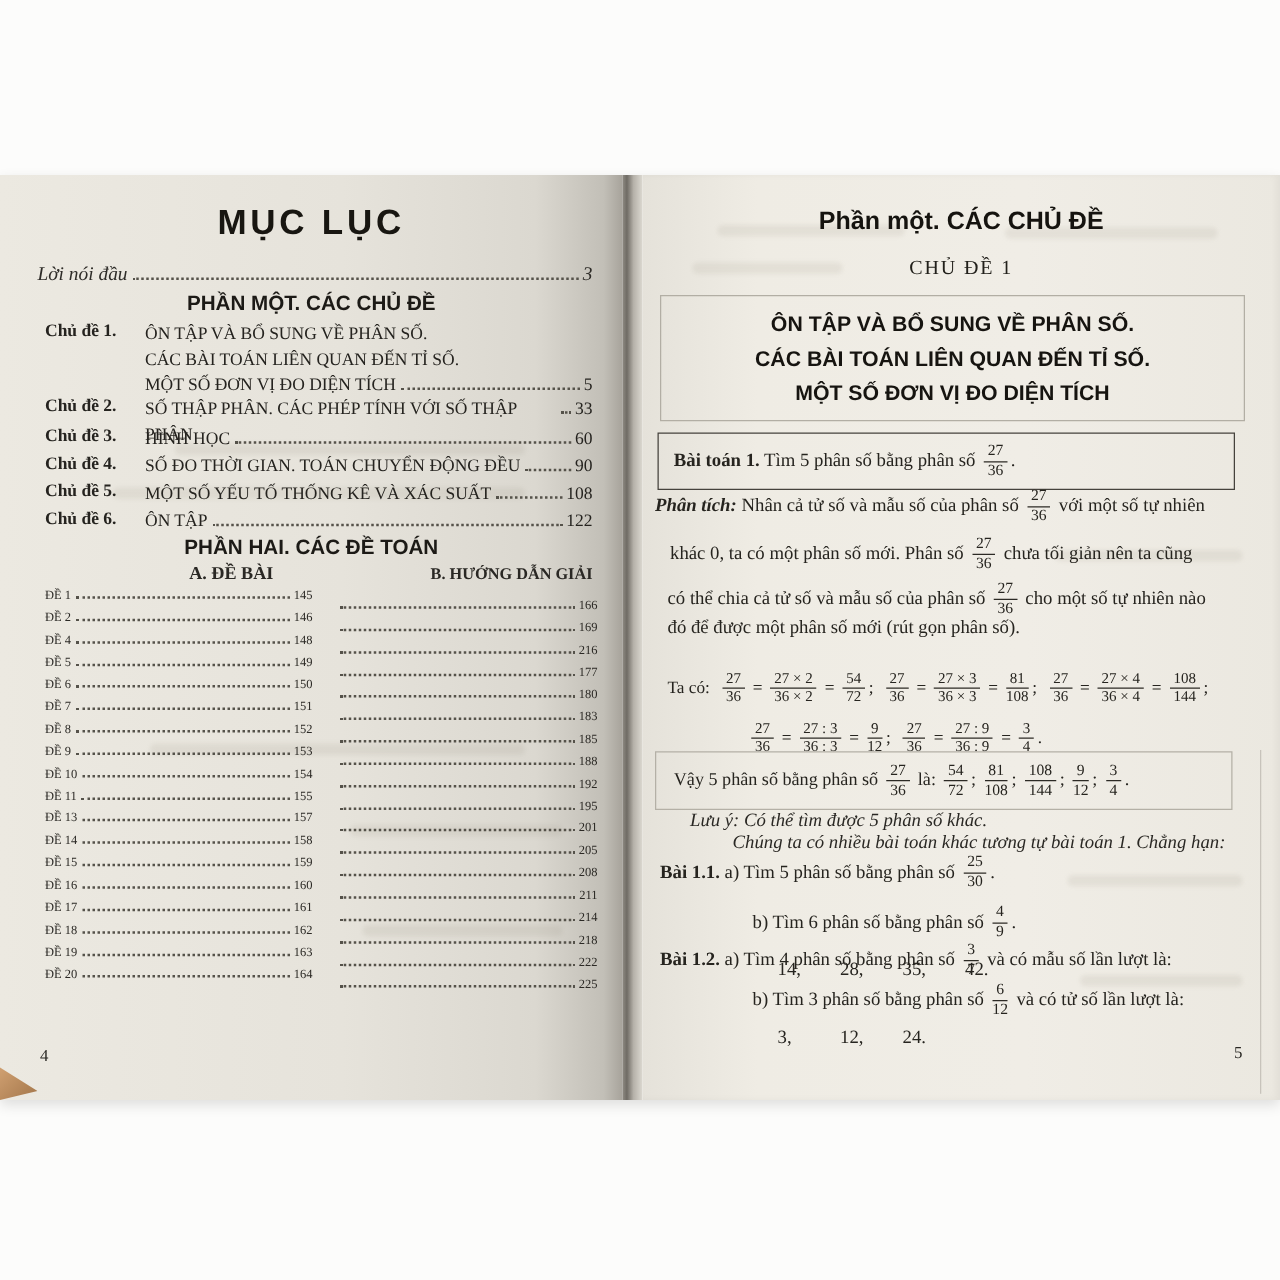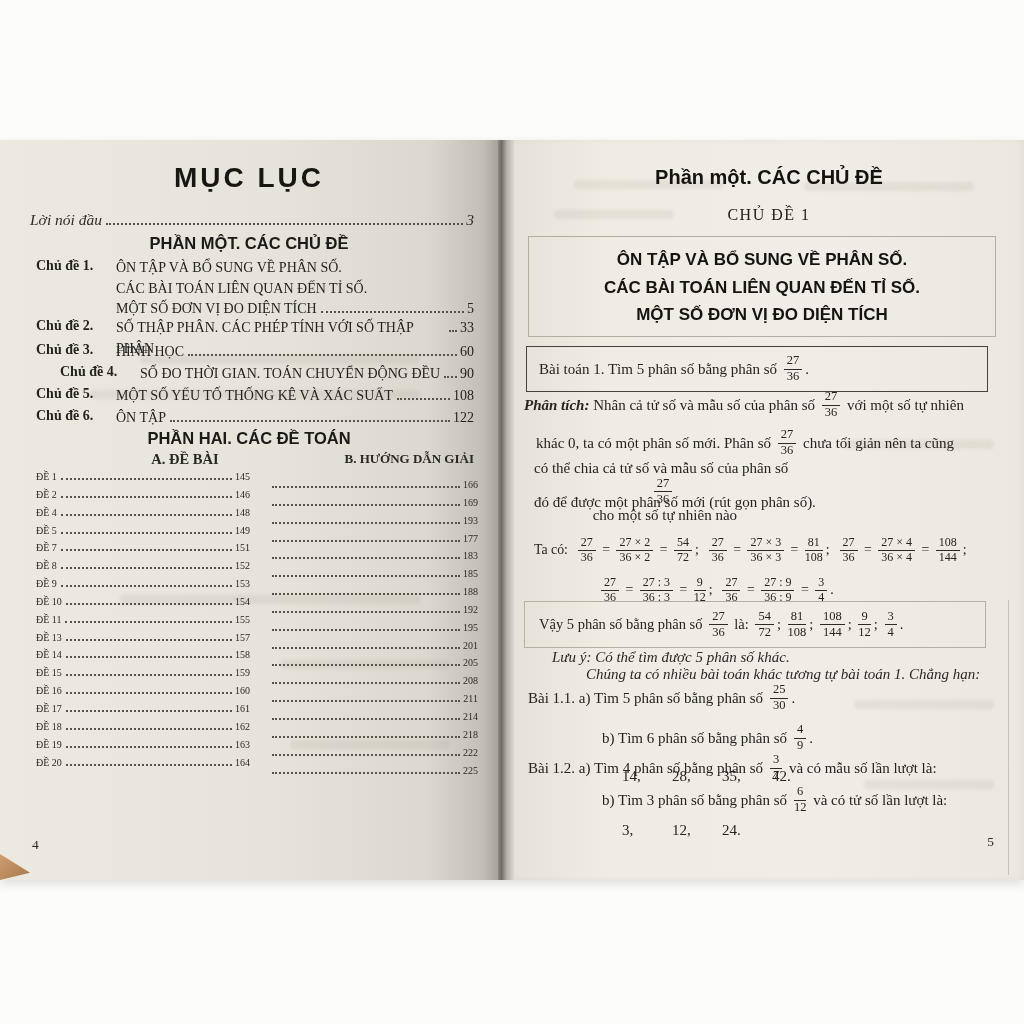--- a/index.html
+++ b/index.html
@@ -90,21 +90,21 @@
   .rp-title-line{
     text-align:center;font-family:"Liberation Sans",sans-serif;
     font-weight:800;font-size:17px;line-height:27.5px;color:#161410;
   }
   .rp-problem-box{
     position:absolute;left:12px;right:36px;top:206px;height:44px;
     border:1.5px solid #45423c;display:flex;align-items:center;padding-left:12px;
   }
   .mline{display:flex;align-items:center;white-space:pre;font-size:15px;color:#26241f;}
   .mline .tx{white-space:pre;}
-  .mline .b{font-weight:normal;white-space:pre;}
+  .mline .b{font-weight:bold;white-space:pre;}
   .mline .bi{font-weight:bold;font-style:italic;white-space:pre;}
   .fr{display:inline-flex;flex-direction:column;align-items:center;font-size:12.5px;line-height:1.1;margin:0 3px;}
   .fr .n{padding:0 3px 0.5px 3px;border-bottom:1.3px solid #2c2a25;}
   .fr .d{padding-top:0.5px;}
   .an-line{position:absolute;height:38px;}
   .rp-giai{top:371px;font-weight:bold;font-style:italic;font-size:16px;color:#201e19;}
   .eq-line{position:absolute;height:44px;}
   .eq-line .mline{font-size:13.8px;}
   .eq-line .fr{font-size:12px;}
   .rp-conclusion-box{
@@ -172,21 +172,21 @@
           <div class="p1-item" style="top: 202px;">
             <span class="p1-label">Chủ đề 3.</span>
             <div class="p1-body">
               <div class="p1-lastline">
                 <span>HÌNH HỌC</span>
                 <span class="leader"></span>
                 <span>60</span>
               </div>
             </div>
           </div>
-          <div class="p1-item" style="top: 224px; margin-left: 24px;">
+          <div class="p1-item" style="top: 224px;">
             <span class="p1-label">Chủ đề 4.</span>
             <div class="p1-body">
               <div class="p1-lastline">
                 <span>SỐ ĐO THỜI GIAN. TOÁN CHUYỂN ĐỘNG ĐỀU</span>
                 <span class="leader"></span>
                 <span>90</span>
               </div>
             </div>
           </div>
           <div class="p1-item" style="top: 246px;">
@@ -240,32 +240,43 @@
             </div>
           </div>
           <div class="p2-row">
             <div class="p2-cell-a">
               <span>ĐỀ 4</span>
               <span class="leader"></span>
               <span>148</span>
             </div>
             <div class="p2-cell-b">
               <span class="leader" style="margin-left: 0px;"></span>
-              <span>193</span>
+              <span>216</span>
             </div>
           </div>
           <div class="p2-row">
             <div class="p2-cell-a">
               <span>ĐỀ 5</span>
               <span class="leader"></span>
               <span>149</span>
             </div>
             <div class="p2-cell-b">
               <span class="leader" style="margin-left: 0px;"></span>
               <span>177</span>
+            </div>
+          </div>
+          <div class="p2-row">
+            <div class="p2-cell-a">
+              <span>ĐỀ 6</span>
+              <span class="leader"></span>
+              <span>150</span>
+            </div>
+            <div class="p2-cell-b">
+              <span class="leader" style="margin-left: 0px;"></span>
+              <span>180</span>
             </div>
           </div>
           <div class="p2-row">
             <div class="p2-cell-a">
               <span>ĐỀ 7</span>
               <span class="leader"></span>
               <span>151</span>
             </div>
             <div class="p2-cell-b">
               <span class="leader" style="margin-left: 0px;"></span>
@@ -433,21 +444,21 @@
         <div class="mline"><span class="b">Bài toán 1.</span><span class="tx"> Tìm 5 phân số bằng phân số </span><span class="fr"><span class="n">27</span><span class="d">36</span></span><span class="tx">.</span></div>
       </div>
 
       <div class="an-line" style="top:246px;left:10px;">
         <div class="mline" style="height:100%;"><span class="bi">Phân tích:</span><span class="tx"> Nhân cả tử số và mẫu số của phân số </span><span class="fr"><span class="n">27</span><span class="d">36</span></span><span class="tx"> với một số tự nhiên</span></div>
       </div>
       <div class="an-line" style="top:284px;left:22px;">
         <div class="mline" style="height:100%;"><span class="tx">khác 0, ta có một phân số mới. Phân số </span><span class="fr"><span class="n">27</span><span class="d">36</span></span><span class="tx"> chưa tối giản nên ta cũng</span></div>
       </div>
       <div class="an-line" style="top:320px;left:20px;">
-        <div class="mline" style="height:100%;flex-direction:column;"><span class="tx">có thể chia cả tử số và mẫu số của phân số </span><span class="fr"><span class="n">27</span><span class="d">36</span></span><span class="tx"> cho một số tự nhiên nào</span></div>
+        <div class="mline" style="height:100%;"><span class="tx">có thể chia cả tử số và mẫu số của phân số </span><span class="fr"><span class="n">27</span><span class="d">36</span></span><span class="tx"> cho một số tự nhiên nào</span></div>
       </div>
       <div class="an-line" style="top:352px;left:20px;height:20px;">
         <div class="mline" style="height:100%;"><span class="tx">đó để được một phân số mới (rút gọn phân số).</span></div>
       </div>
 
 
       <div class="eq-line" style="top:388px;left:20px;">
         <div class="mline" style="height:100%;"><span class="tx">Ta có:  </span><span class="fr"><span class="n">27</span><span class="d">36</span></span><span class="tx"> = </span><span class="fr"><span class="n">27 × 2</span><span class="d">36 × 2</span></span><span class="tx"> = </span><span class="fr"><span class="n">54</span><span class="d">72</span></span><span class="tx">;  </span><span class="fr"><span class="n">27</span><span class="d">36</span></span><span class="tx"> = </span><span class="fr"><span class="n">27 × 3</span><span class="d">36 × 3</span></span><span class="tx"> = </span><span class="fr"><span class="n">81</span><span class="d">108</span></span><span class="tx">;  </span><span class="fr"><span class="n">27</span><span class="d">36</span></span><span class="tx"> = </span><span class="fr"><span class="n">27 × 4</span><span class="d">36 × 4</span></span><span class="tx"> = </span><span class="fr"><span class="n">108</span><span class="d">144</span></span><span class="tx">;</span></div>
       </div>
       <div class="eq-line" style="top:430px;left:84px;height:40px;">

